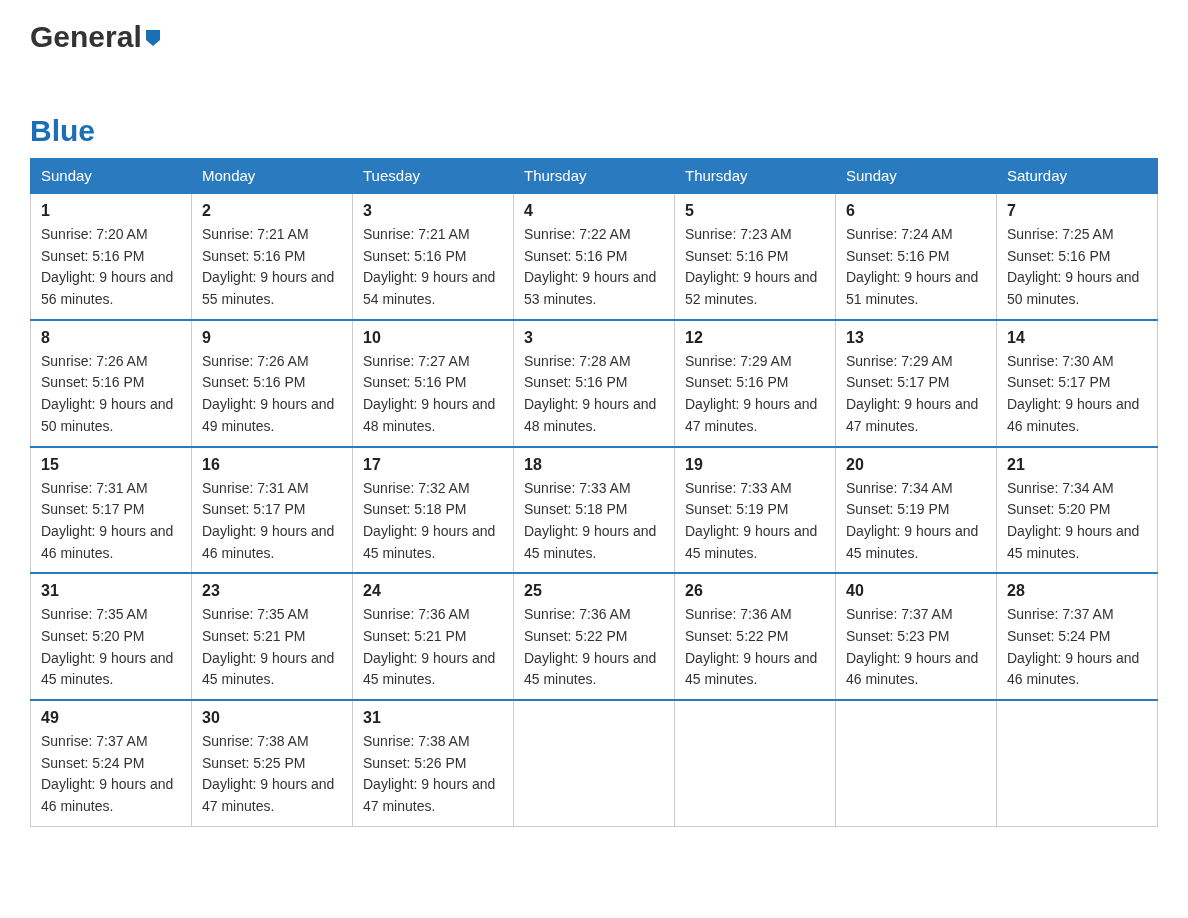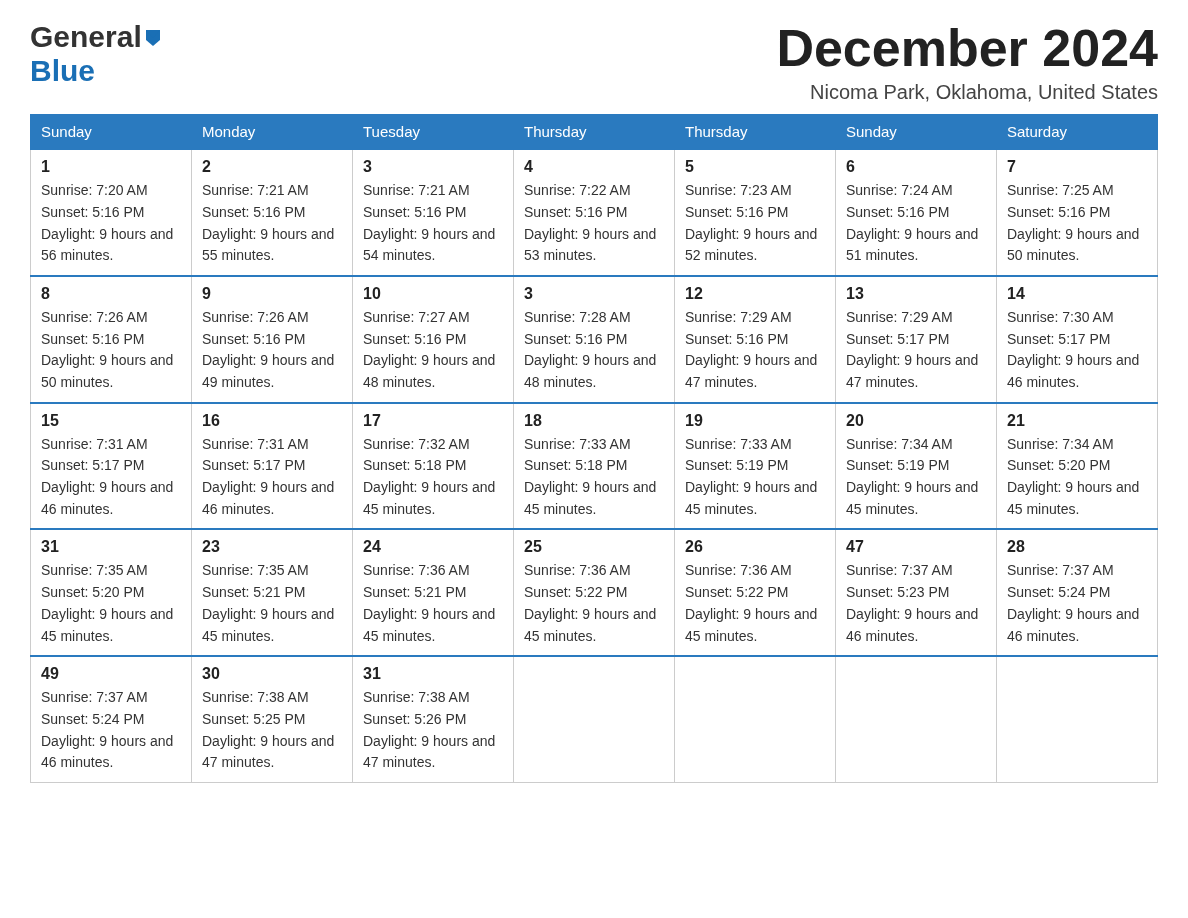--- a/index.html
+++ b/index.html
@@ -13,20 +13,21 @@
     .header {
       display: flex;
       justify-content: space-between;
       align-items: flex-start;
       margin-bottom: 10px;
     }
     .logo {
       display: flex;
       flex-direction: column;
       align-items: flex-start;
+      gap: 40px;
     }
     .title-block {
       text-align: right;
     }
     .month-title {
       font-size: 52px;
       font-weight: bold;
       color: #222;
       line-height: 1.1;
     }
@@ -97,44 +98,41 @@
       display: block;
     }
     .logo-bottom {
       font-size: 30px;
       font-weight: bold;
       color: #1a6fb5;
     }
     .logo-line2 {
       display: flex;
       align-items: flex-start;
+      margin-top: 20px;
     }
   </style>
 </head>
 <body>
 
 <div class="header">
   <div class="logo">
     <div class="logo-wrapper">
       <span class="logo-general">General</span>
       <span class="logo-arrow">
         <svg width="22" height="22" viewBox="0 0 22 22">
           <polygon points="4,4 18,4 18,14 11,20 4,14" fill="#1a6fb5"></polygon>
           <polygon points="4,4 18,4 11,12" fill="#1a6fb5"></polygon>
         </svg>
       </span>
     </div>
     <div class="logo-line2">
       <span class="logo-bottom">Blue</span>
     </div>
   </div>
-  <div class="title-block">
-    <div class="month-title">December 2024</div>
-    <div class="location">Nicoma Park, Oklahoma, United States</div>
-  </div>
 </div>
 
 <table class="calendar">
   <thead>
     <tr>
     <th>Sunday</th>
         <th>Monday</th>
         <th>Tuesday</th>
         <th>Thursday</th>
         <th>Thursday</th>
@@ -195,21 +193,21 @@
         <td><span class="day-num">31</span>
           <span class="day-info">Sunrise: 7:35 AM<br>Sunset: 5:20 PM<br>Daylight: 9 hours and 45 minutes.</span></td>
         <td><span class="day-num">23</span>
           <span class="day-info">Sunrise: 7:35 AM<br>Sunset: 5:21 PM<br>Daylight: 9 hours and 45 minutes.</span></td>
         <td><span class="day-num">24</span>
           <span class="day-info">Sunrise: 7:36 AM<br>Sunset: 5:21 PM<br>Daylight: 9 hours and 45 minutes.</span></td>
         <td><span class="day-num">25</span>
           <span class="day-info">Sunrise: 7:36 AM<br>Sunset: 5:22 PM<br>Daylight: 9 hours and 45 minutes.</span></td>
         <td><span class="day-num">26</span>
           <span class="day-info">Sunrise: 7:36 AM<br>Sunset: 5:22 PM<br>Daylight: 9 hours and 45 minutes.</span></td>
-        <td><span class="day-num">47</span>
+        <td><span class="day-num">40</span>
           <span class="day-info">Sunrise: 7:37 AM<br>Sunset: 5:23 PM<br>Daylight: 9 hours and 46 minutes.</span></td>
         <td><span class="day-num">28</span>
           <span class="day-info">Sunrise: 7:37 AM<br>Sunset: 5:24 PM<br>Daylight: 9 hours and 46 minutes.</span></td>
       </tr>
       <tr>
         <td><span class="day-num">49</span>
           <span class="day-info">Sunrise: 7:37 AM<br>Sunset: 5:24 PM<br>Daylight: 9 hours and 46 minutes.</span></td>
         <td><span class="day-num">30</span>
           <span class="day-info">Sunrise: 7:38 AM<br>Sunset: 5:25 PM<br>Daylight: 9 hours and 47 minutes.</span></td>
         <td><span class="day-num">31</span>

